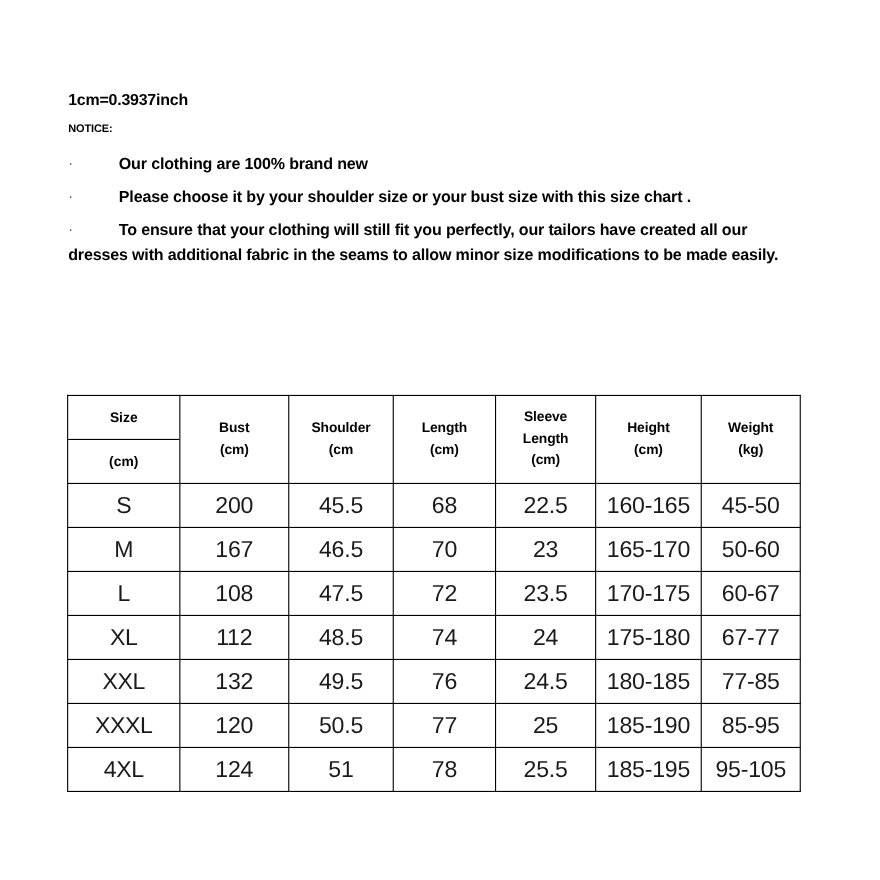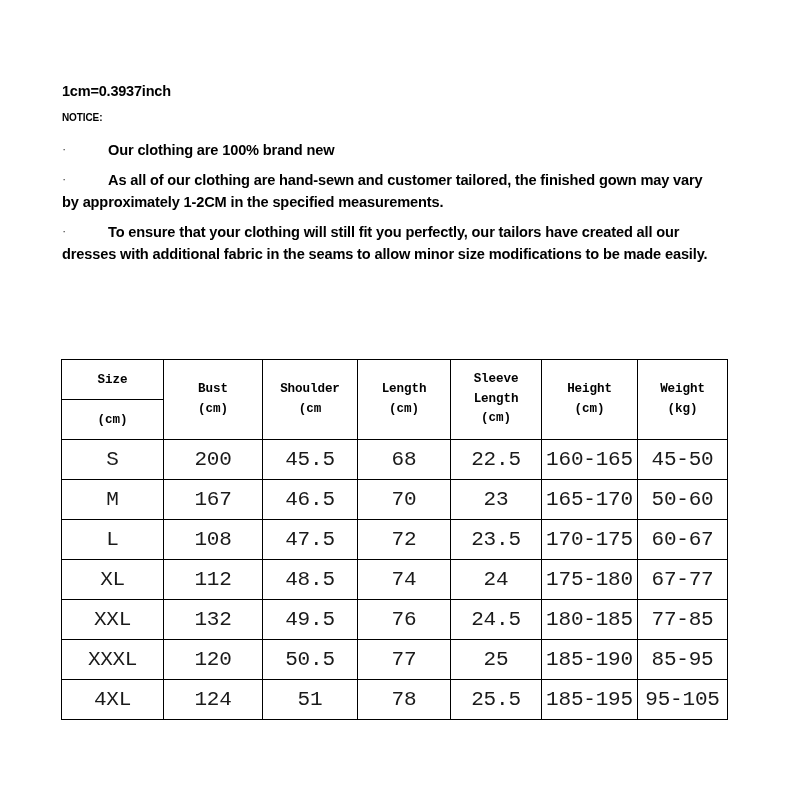--- a/index.html
+++ b/index.html
@@ -82,21 +82,20 @@
 
   
   .size-table {
     position: absolute;
     left: 61px;
     top: 359px;
     width: 666px;
     border-collapse: collapse;
     table-layout: fixed;
     background: #ffffff;
-    font-family: Liberation Mono, monospace;
   }
   .size-table td, .size-table th {
     border: 1px solid #000000;
     text-align: center;
     vertical-align: middle;
     padding: 0;
     background: #ffffff;
   }
 
   .col-size     { width: 102px; }
@@ -152,24 +151,24 @@
   <div class="notice-block">
 
     <p class="conv-line">1cm=0.3937inch</p>
 
     <p class="notice-title">NOTICE:</p>
 
     <div class="bullet-row">
       <span class="bullet-mark">·</span><span class="bullet-text">Our clothing are 100% brand new</span>
     </div>
 
-
-    <div class="bullet-row wrap">
-      <span class="bullet-mark">·</span><span class="bullet-text">As all of our clothing are hand-sewn and customer tailored, the finished gown may vary by approximately 1-2CM in the specified measurements.</span>
+    <div class="bullet-row">
+      <span class="bullet-mark">·</span><span class="bullet-text">Please choose it by your shoulder size or your bust size with this size chart .</span>
     </div>
+
 
     <div class="bullet-row wrap">
       <span class="bullet-mark">·</span><span class="bullet-text">To ensure that your clothing will still fit you perfectly, our tailors have created all </span><span class="emph">our</span><span class="bullet-text"> dresses with additional fabric in the seams to allow minor size modifications to be made easily.</span>
     </div>
 
   </div>
 
   <table class="size-table">
     <colgroup>
       <col class="col-size">

